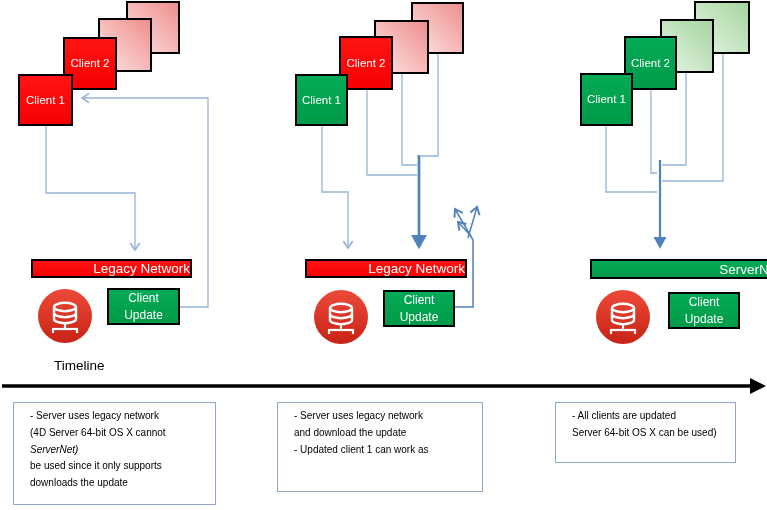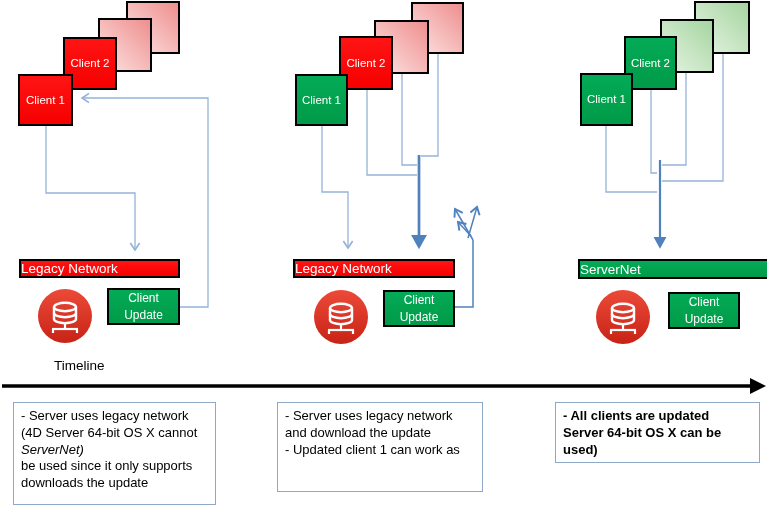--- a/index.html
+++ b/index.html
@@ -32,21 +32,21 @@
   #c-mb { left:411px; top:2px;  width:53px; height:52px; }
   
   #c-r1 { left:580px; top:73px; width:53px; height:53px; }
   #c-r2 { left:624px; top:36px; width:53px; height:54px; }
   #c-ra { left:660px; top:19px; width:54px; height:54px; }
   #c-rb { left:694px; top:1px;  width:56px; height:53px; }
 
   .net-bar {
     position:absolute; z-index:3;
     border:2.5px solid #000; color:#fff;
-    font-size:13.5px; display:flex; align-items:center; justify-content:flex-start;
+    font-size:13.5px; display:flex; align-items:center; justify-content:flex-end;margin-left:12px;
   }
   #bar-l { left:19px;  top:259px; width:161px; height:19px; }
   #bar-m { left:293px; top:259px; width:162px; height:19px; }
   #bar-r { left:578px; top:259px; width:192px; height:20px; }
 
   .update-box {
     position:absolute; z-index:3;
     border:2.5px solid #000; color:#fff;
     font-size:12px; line-height:1.35;
     display:flex; align-items:center; justify-content:center; text-align:center;
@@ -58,26 +58,26 @@
   .db-icon { position:absolute; z-index:3; }
   #db-l { left:36px;  top:287px; }
   #db-m { left:312px; top:288px; }
   #db-r { left:594px; top:288px; }
 
   #timeline-label { position:absolute; z-index:3; left:13px; top:358px; font-size:13.5px; color:#000;margin-left:41px; }
 
   .note-box {
     position:absolute; z-index:3;
     border:1.5px solid #8ea8c7; background:#fff;
-    padding:5px 6px 0 7px; color:#000;
-    font-size:13px; line-height:16.8px;
+    padding:5px 6px 0 16px; color:#000;
+    font-size:10px; line-height:16.8px;
   }
   #note0 { left:13px;  top:402px; width:203px; height:103px; }
   #note1 { left:277px; top:402px; width:206px; height:90px; }
-  #note2 { left:555px; top:402px; width:205px; height:61px;font-weight:bold; }
+  #note2 { left:555px; top:402px; width:181px; height:61px; }
   .note-line.it { font-style:italic; }
 </style>
 </head>
 <body>
 
 <div id="canvas">
 
   <svg class="layer" width="767" height="510" viewBox="0 0 767 510">
     <defs>
       <marker id="openThin" viewBox="0 0 10 10" refX="7" refY="5" markerWidth="9" markerHeight="9" orient="auto">

